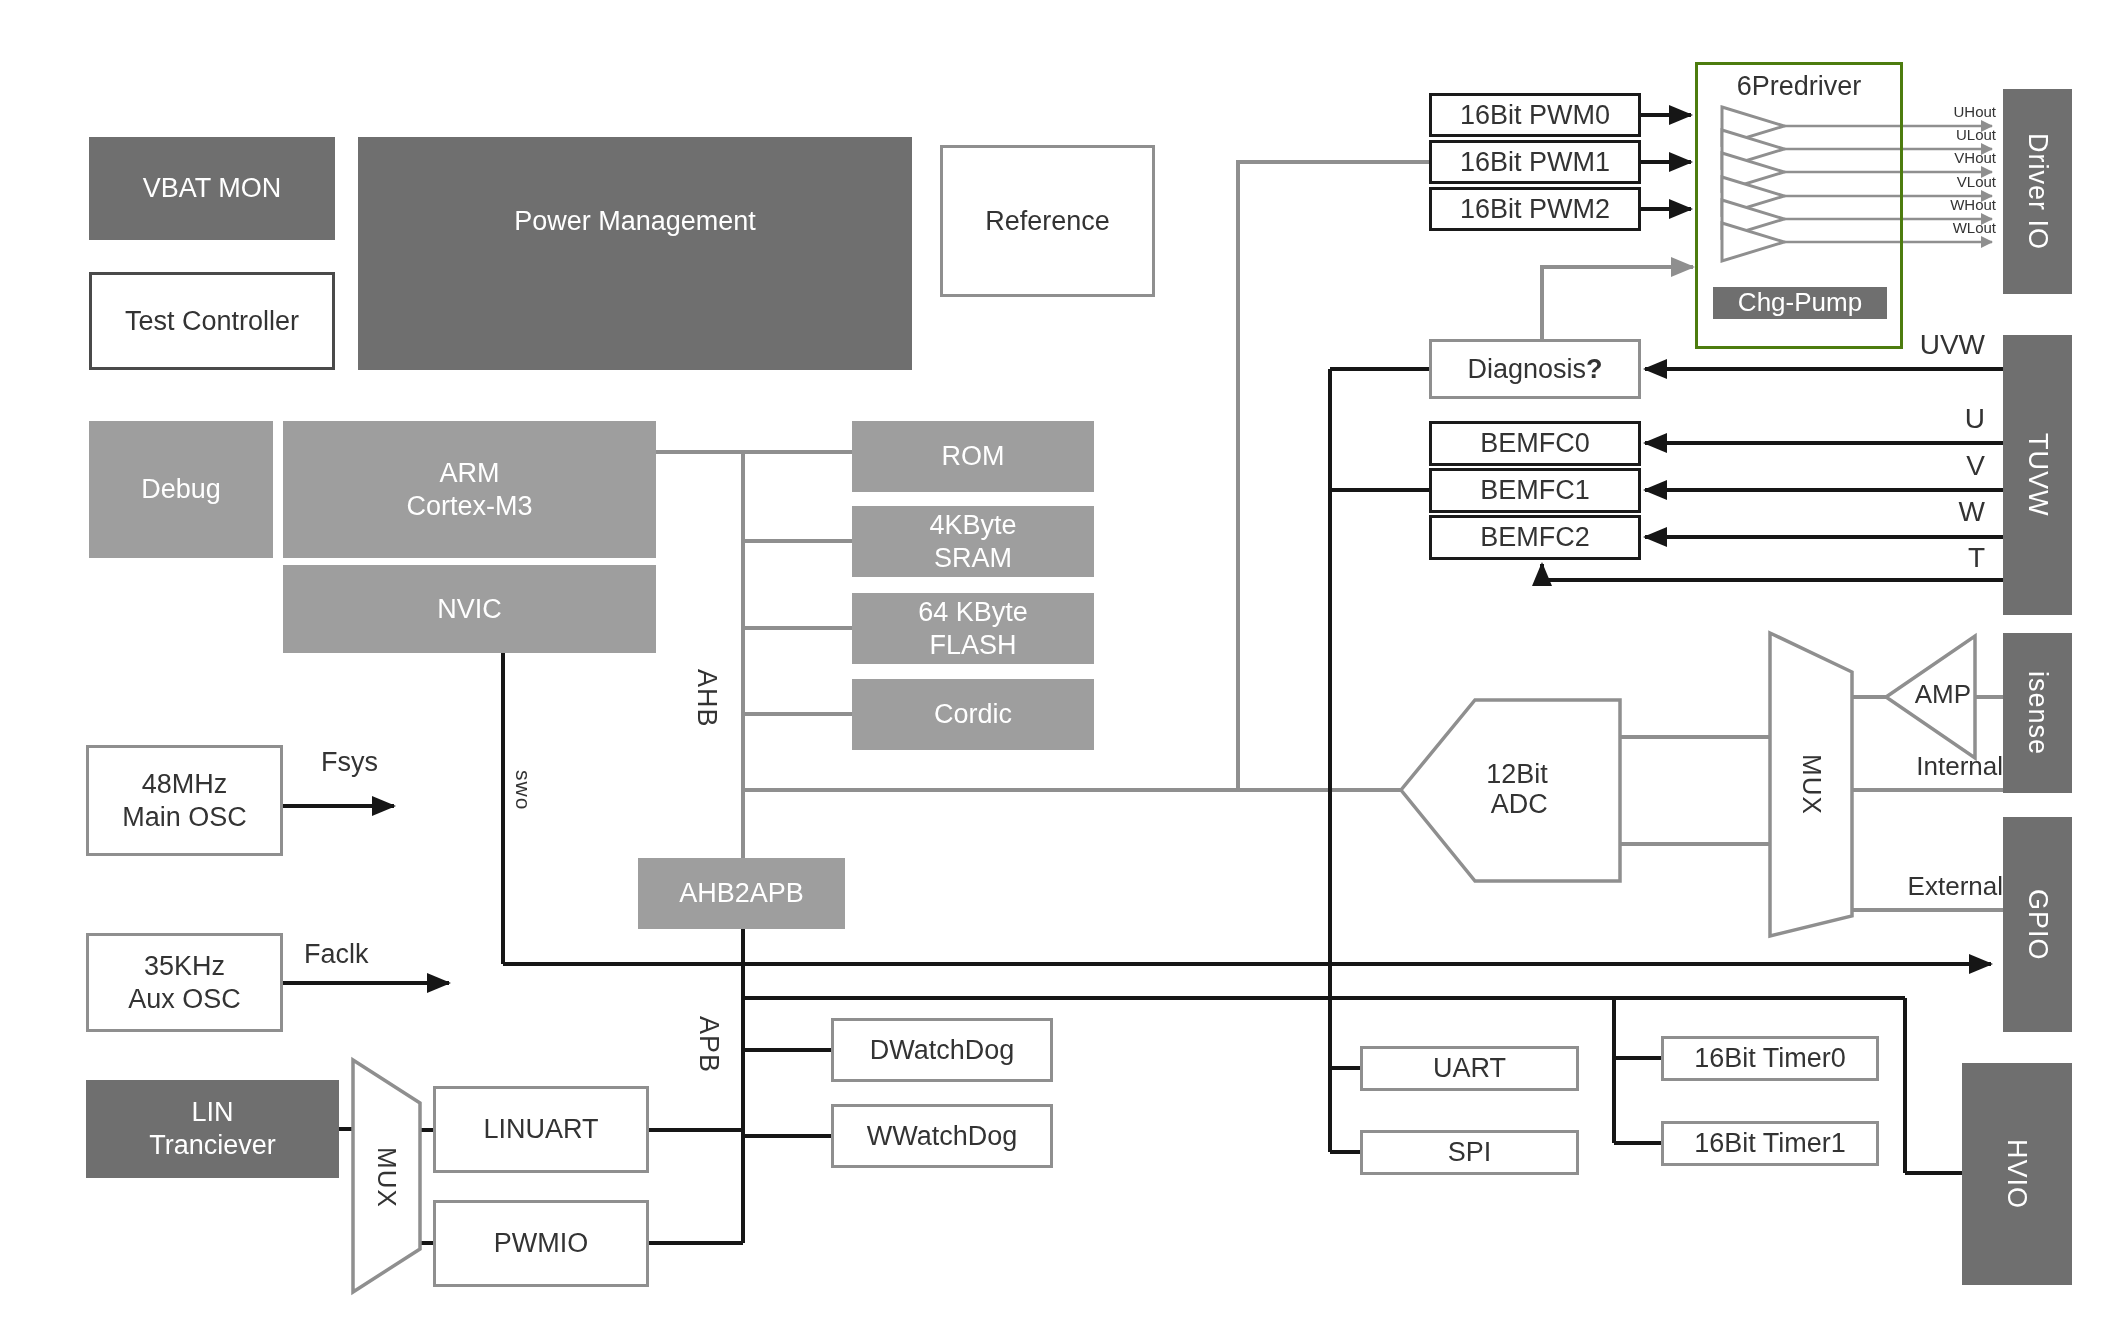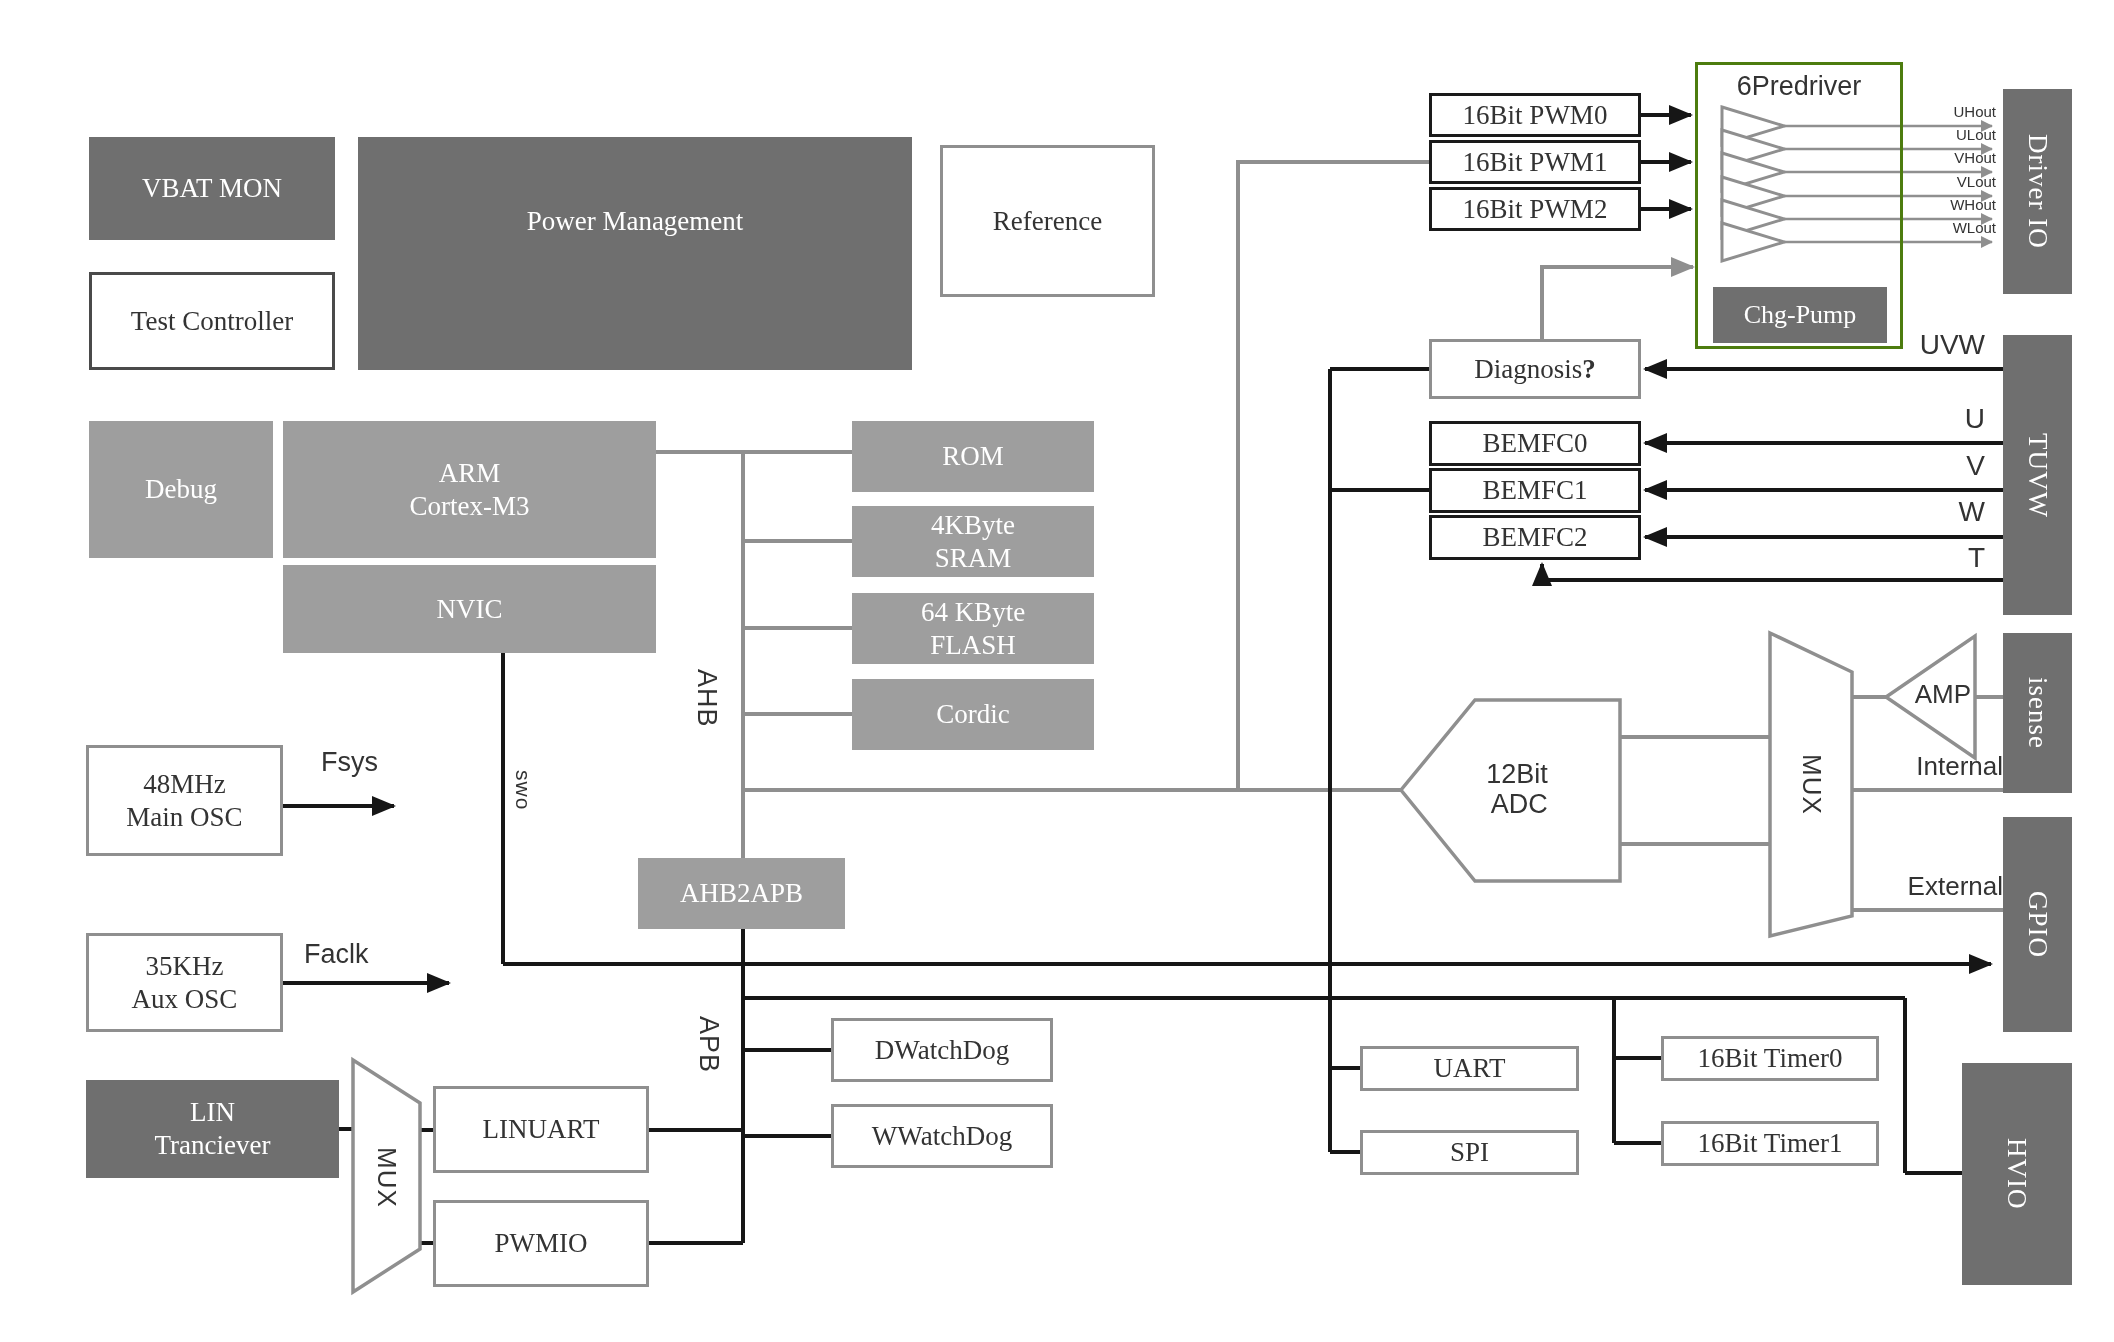--- a/index.html
+++ b/index.html
@@ -1,19 +1,19 @@
 <!DOCTYPE html>
 <html><head>
 <meta charset="utf-8">
 <style>
   html,body{margin:0;padding:0;background:#fff;font-family:"Liberation Sans",sans-serif;color:#333;}
   #stage{position:relative;width:2114px;height:1342px;background:#fff;overflow:hidden;}
   #wires{position:absolute;left:0;top:0;z-index:1;}
   .box{position:absolute;display:flex;align-items:center;justify-content:center;text-align:center;
-       font-size:27px;line-height:1.22;white-space:pre-line;box-sizing:border-box;z-index:2;font-family:Liberation Serif, serif;}
+       font-size:27px;line-height:1.22;white-space:pre-line;box-sizing:border-box;z-index:2;}
   .dark{background:#6f6f6f;color:#fff;}
   .med{background:#9e9e9e;color:#fff;}
   .white{background:#fff;border:3px solid #8f8f8f;color:#333;}
   .bblack{border-color:#1a1a1a;}
   .bdark{border-color:#4a4a4a;}
   .frame{position:absolute;border:3px solid #4d7c0f;box-sizing:border-box;background:transparent;z-index:2;}
   .vt{writing-mode:vertical-rl;letter-spacing:1px;}
   .lbl{position:absolute;z-index:3;font-size:27px;line-height:1.1;}
   .lblc{text-align:right;}
   .lblr{text-align:right;}
@@ -161,21 +161,21 @@
     <span>Diagnosis</span><span style="font-weight:bold">?</span>
   </div>
 
   <div class="box white bblack" style="left:1429px;top:421px;width:212px;height:45px">BEMFC0</div>
   <div class="box white bblack" style="left:1429px;top:468px;width:212px;height:45px">BEMFC1</div>
   <div class="box white bblack" style="left:1429px;top:515px;width:212px;height:45px">BEMFC2</div>
 
   <div class="frame" style="left:1695px;top:62px;width:208px;height:287px">
     <span style="position:absolute;top:6px;left:0;width:100%;text-align:center;font-size:27px">6Predriver</span>
   </div>
-  <div class="box dark" style="left:1713px;top:287px;width:174px;height:56px;font-size:26px;z-index:3">Chg-Pump</div>
+  <div class="box dark" style="left:1713px;top:287px;width:174px;height:32px;font-size:26px;z-index:3">Chg-Pump</div>
 
   <div class="box dark" style="left:2003px;top:89px;width:69px;height:205px"><span class="vt">Driver IO</span></div>
   <div class="box dark" style="left:2003px;top:335px;width:69px;height:280px"><span class="vt">TUVW</span></div>
   <div class="box dark" style="left:2003px;top:633px;width:69px;height:160px"><span class="vt">isense</span></div>
   <div class="box dark" style="left:2003px;top:817px;width:69px;height:215px"><span class="vt">GPIO</span></div>
   <div class="box dark" style="left:1962px;top:1063px;width:110px;height:222px"><span class="vt">HVIO</span></div>
 
   <div class="lbl" style="left:321px;top:748px;width:110px">Fsys</div>
   <div class="lbl" style="left:304px;top:940px;width:120px">Faclk</div>
 

